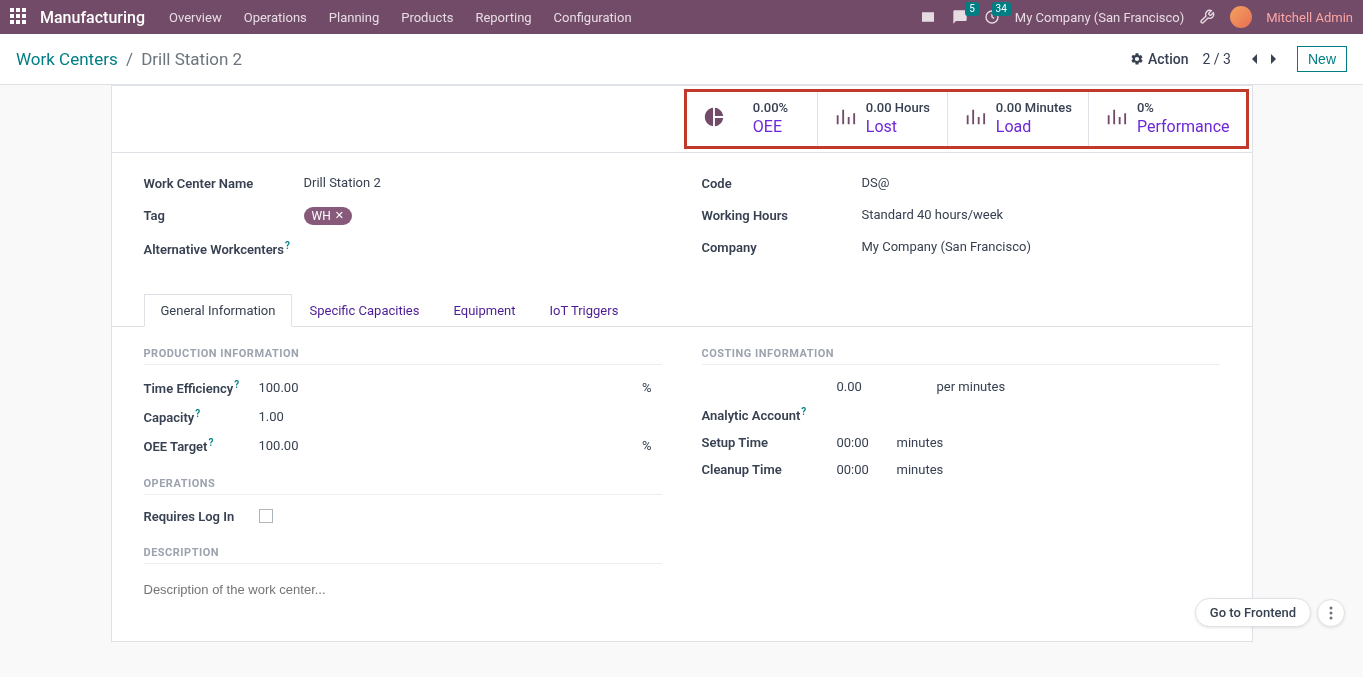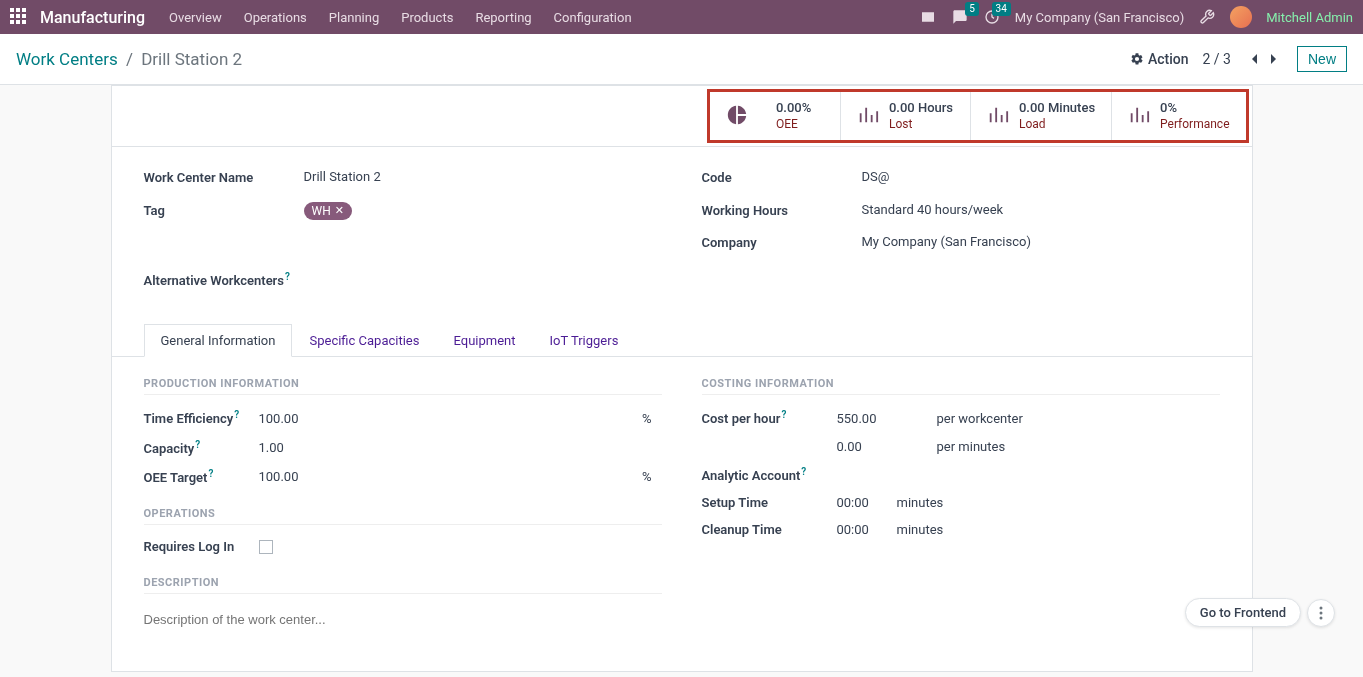--- a/index.html
+++ b/index.html
@@ -13,21 +13,21 @@
 .nav-links { display: flex; gap: 22px; }
 .nav-link { color: #e8dce4; font-size: 13px; cursor: pointer; }
 .nav-spacer { flex: 1; }
 .nav-right { display: flex; align-items: center; gap: 14px; }
 .nav-icon { width: 18px; height: 18px; display:flex; align-items:center; justify-content:center; color:#e8dce4; cursor:pointer; }
 .nav-icon svg { width: 16px; height: 16px; }
 .badge-wrap { position: relative; display:flex; align-items:center; }
 .badge { position: absolute; top: -6px; right: -10px; background: #017e84; color: #fff; font-size: 10px; padding: 0 4px; border-radius: 3px; line-height: 14px; }
 .company-name { color: #e8dce4; font-size: 13px; }
 .avatar { width: 22px; height: 22px; border-radius: 50%; background: linear-gradient(135deg,#f4a261,#e76f51); }
-.user-name { color: #86efac; font-size: 13px; }
+.user-name { color: #fca5a5; font-size: 13px; }
 
 
 .controlbar { background: #fff; border-bottom: 1px solid #dee2e6; padding: 12px 16px; display: flex; align-items: center; }
 .breadcrumb { font-size: 17px; color: #017e84; }
 .breadcrumb .sep { color: #6c757d; margin: 0 4px; }
 .breadcrumb .current { color: #6c757d; }
 .cb-spacer { flex: 1; }
 .cb-right { display: flex; align-items: center; gap: 14px; }
 .action-btn { display: flex; align-items:center; gap:4px; color:#374151; font-size:14px; cursor:pointer; font-weight:500;}
 .pager { color:#374151; font-size:14px; }
@@ -41,28 +41,28 @@
 
 
 .statrow { display:flex; justify-content:flex-end; border-bottom:1px solid #dee2e6; }
 .statbtns { display:flex; border: 3px solid #c0392b; border-top-width:3px; margin: 3px; }
 .statbtn { border-left:1px solid #dee2e6; padding: 8px 16px; display:flex; align-items:center; gap:10px; cursor:pointer; min-width:130px; }
 .statbtn:first-child { border-left:none;gap:28px; }
 .statbtn .icon { color:#714B67; }
 .statbtn .icon svg { width:22px; height:22px; }
 .statbtn .txt { display:flex; flex-direction:column; line-height:1.3; }
 .statbtn .val { color:#374151; font-weight:500; font-size:13px;}
-.statbtn .lbl { color:#7f1d1d; font-size:12px; }
+.statbtn .lbl { color:#6d28d9; font-size:16px; }
 
 
 .form-top { display:flex; padding: 22px 32px 10px 32px; gap: 40px; }
 .form-col { flex:1; }
 .field-row { display:flex; margin-bottom: 14px; align-items:flex-start; }
 .field-label { width: 160px; font-weight:600; color:#374151; font-size:13px; line-height:1.4;}
-.field-label.wrap { line-height:1.4;margin-top:36px; }
+.field-label.wrap { line-height:1.4; }
 .field-value { flex:1; color:#374151; font-size:13px; }
 .help-q { color:#017e84; font-size:10px; vertical-align:super; margin-left:1px; }
 .tag-pill { background:#875A7B; color:#fff; padding:2px 8px; border-radius:10px; font-size:12px; display:inline-flex; align-items:center; gap:4px;}
 .tag-pill .x { font-size:11px; cursor:pointer;}
 
 
 .tabs { display:flex; border-bottom:1px solid #dee2e6; padding: 0 32px; margin-top: 10px;}
 .tab { padding: 8px 16px; border:1px solid transparent; border-bottom:none; color:#4c1d95; cursor:pointer; font-size:13px; margin-bottom:-1px;}
 .tab.active { border-color:#dee2e6; background:#fff; color:#374151; border-bottom:1px solid #fff;}
 
@@ -73,21 +73,21 @@
 .section-title:first-child { margin-top:0; }
 .val-row { display:flex; align-items:center; margin-bottom: 12px; }
 .val-row .lbl { width: 115px; font-weight:600; font-size:13px; }
 .val-row .val { width: 80px; font-size:13px; }
 .val-row .unit { color:#374151; font-size:13px; margin-left: auto; padding-right:10px;}
 .val-row .unit-left { color:#374151; font-size:13px; margin-left: 20px;}
 .checkbox { width:14px; height:14px; border:1px solid #adb5bd; display:inline-block; }
 .desc-input { width:100%; border:none; color:#adb5bd; font-size:13px; padding:4px 0; }
 
 
-.float-btns { position: fixed; right: 28px; bottom: 50px; display:flex; gap:6px; align-items:center; }
+.float-btns { position: fixed; right: 18px; bottom: 50px; display:flex; gap:6px; align-items:center; }
 .float-btn { background:#fff; border:1px solid #dee2e6; border-radius: 16px; padding: 6px 14px; font-size:13px; font-weight:500; box-shadow:0 1px 3px rgba(0,0,0,0.1); cursor:pointer;}
 .float-menu { background:#fff; border:1px solid #dee2e6; border-radius:50%; width:28px; height:28px; display:flex; align-items:center; justify-content:center; box-shadow:0 1px 3px rgba(0,0,0,0.1); cursor:pointer;}
 
 .scroll-container { height: 643px; overflow-y: scroll; background:#f9f9f9; position: relative;}
 </style>
 </head>
 <body>
 
 <div class="topnav">
   <div class="apps-icon">
@@ -285,25 +285,20 @@
           <span class="checkbox"></span>
         </div>
 
         <div class="section-title">DESCRIPTION</div>
         <input class="desc-input" placeholder="Description of the work center..." style="">
       </div>
 
       <div class="tc-col">
         <div class="section-title">COSTING INFORMATION</div>
         <div class="val-row">
-          <span class="lbl" style="width:135px"><span>Cost per hour</span><span class="help-q">?</span></span>
-          <span class="val">550.00</span>
-          <span class="unit-left">per workcenter</span>
-        </div>
-        <div class="val-row">
           <span class="lbl" style="width:135px"></span>
           <span class="val">0.00</span>
           <span class="unit-left">per minutes</span>
         </div>
         <div class="val-row">
           <span class="lbl" style="width:135px"><span>Analytic Account</span><span class="help-q">?</span></span>
           <span class="val"></span>
         </div>
         <div class="val-row">
           <span class="lbl" style="width:135px">Setup Time</span>

